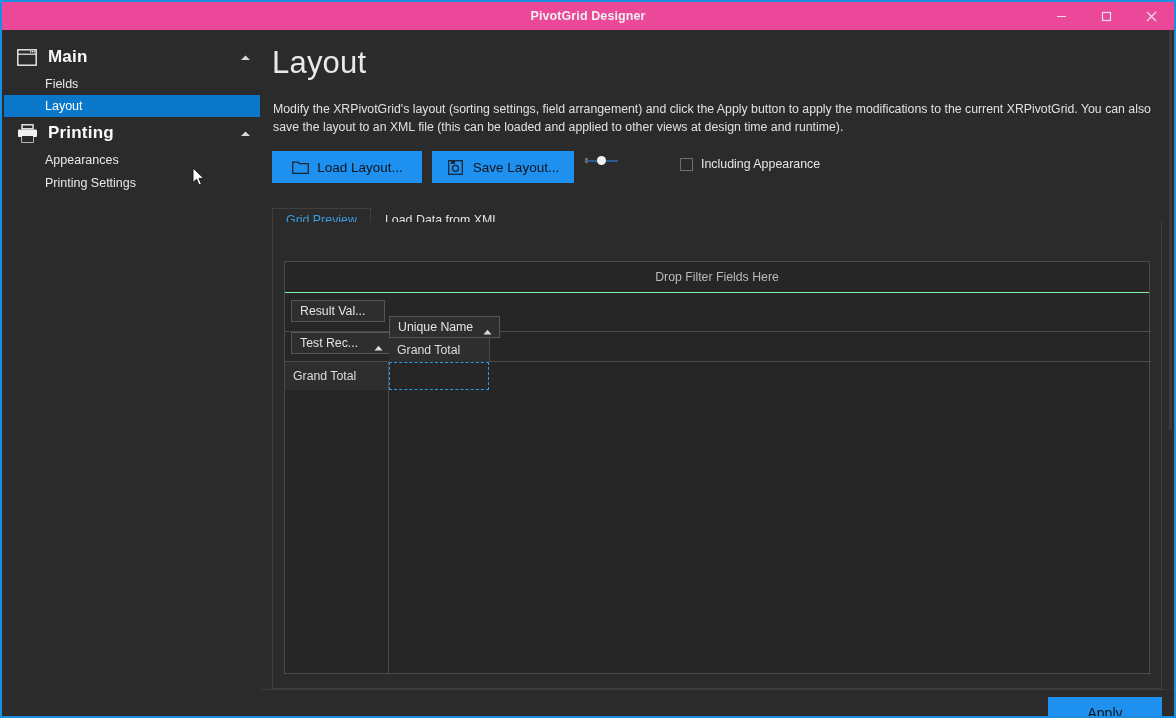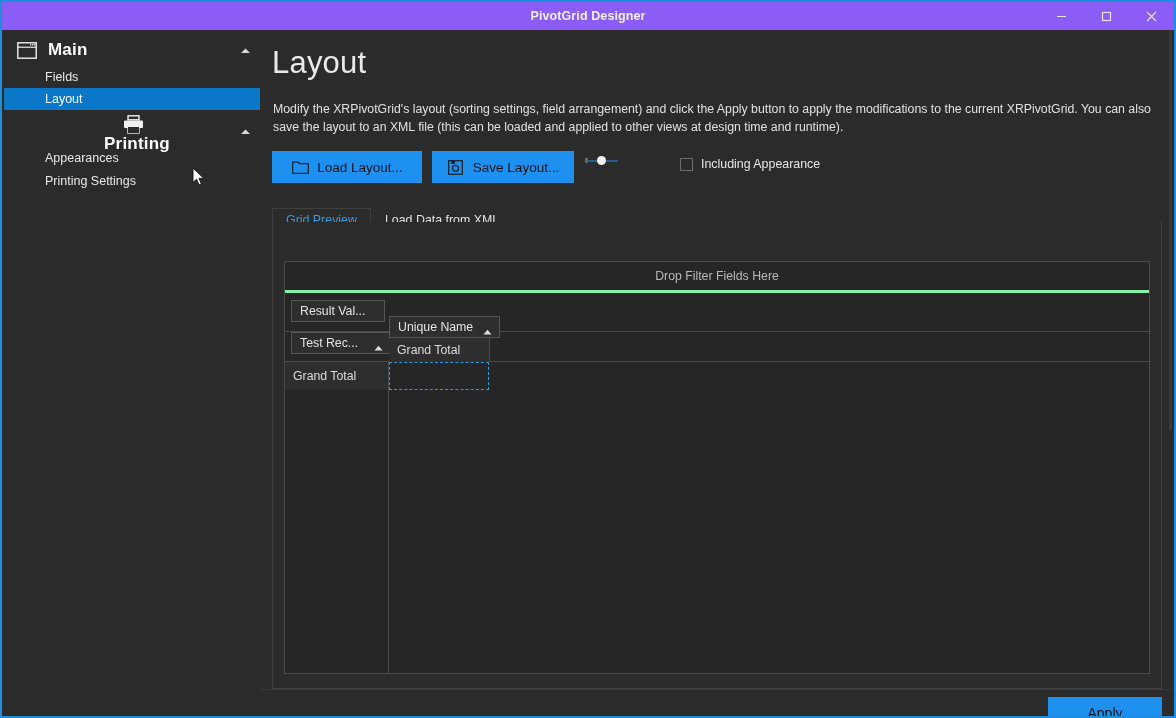--- a/index.html
+++ b/index.html
@@ -14,21 +14,21 @@
     width: 1176px; height: 718px;
     background: #2b2b2b;
     border: 2px solid #1a8fe0;
     overflow: hidden;
   }
 
   
   #titlebar {
     position: absolute; top: 0; left: 0;
     width: 1172px; height: 28px;
-    background: #8b5cf6;
+    background: #ec4899;
     display: flex; align-items: center;
   }
   #titlebar .title {
     flex: 1; text-align: center;
     color: #f0f0f0; font-size: 12.5px; font-weight: bold;
     letter-spacing: .1px;
     user-select: none;
   }
   .wbtn {
     width: 45px; height: 28px;
@@ -188,21 +188,21 @@
     position: absolute; left: 11px; top: 39px;
     width: 866px; height: 413px;
     border: 1px solid #4a4a4a;
     background: #262626;
     color: #d6d6d6;
     font-size: 12.3px;
   }
   #filter-area {
     position: relative;
     height: 31px;
-    border-bottom: 3px solid #86efac;
+    border-bottom: 1px solid #86efac;
     display: flex; align-items: center; justify-content: center;
   }
   #filter-area .ph { color: #b9b9b9; font-size: 12.3px; }
 
   #pivot-body { position: relative; height: 381px; }
 
   .fieldbox {
     position: absolute;
     background: #2e2e2e;
     border: 1px solid #565656;
@@ -310,21 +310,21 @@
     </div>
     <div class="wbtn">
       <svg width="11" height="11" viewBox="0 0 11 11">
           <path d="M1 1 L10 10 M10 1 L1 10" stroke="#e6e6e6" stroke-width="1.2" fill="none"></path>
         </svg>
     </div>
   </div>
 
   <div id="sidebar">
 
-    <div class="nav-group" style="margin-top:4px;">
+    <div class="nav-group" style="margin-top:11px;">
       <span class="gicon">
         <svg width="20" height="17" viewBox="0 0 20 17">
           <rect x="0.8" y="0.8" width="18.4" height="15.4" fill="none" stroke="#f0f0f0" stroke-width="1.4"></rect>
           <line x1="0.8" y1="5.2" x2="19.2" y2="5.2" stroke="#f0f0f0" stroke-width="1.2"></line>
           <rect x="13" y="2" width="1.3" height="1.4" fill="#f0f0f0"></rect>
           <rect x="15" y="2" width="1.3" height="1.4" fill="#f0f0f0"></rect>
           <rect x="17" y="2" width="1.3" height="1.4" fill="#f0f0f0"></rect>
         </svg>
       </span>
       <span class="glabel">Main</span>
@@ -335,21 +335,21 @@
       </span>
     </div>
 
     <div class="nav-item">
       <span>Fields</span>
     </div>
     <div class="nav-item selected">
       <span>Layout</span>
     </div>
 
-    <div class="nav-group" style="margin-top:5px;flex-direction:column;">
+    <div class="nav-group" style="">
       <span class="gicon">
         <svg width="21" height="19" viewBox="0 0 21 19">
           <rect x="5" y="0.8" width="11" height="4" fill="none" stroke="#f0f0f0" stroke-width="1.4"></rect>
           <rect x="1" y="5.5" width="19" height="7.5" rx="1" fill="#f0f0f0"></rect>
           <rect x="5" y="12" width="11" height="6" fill="none" stroke="#f0f0f0" stroke-width="1.4"></rect>
           <rect x="5" y="12" width="11" height="6" fill="#2b2b2b"></rect>
         </svg>
       </span>
       <span class="glabel">Printing</span>
       <span class="chev">

